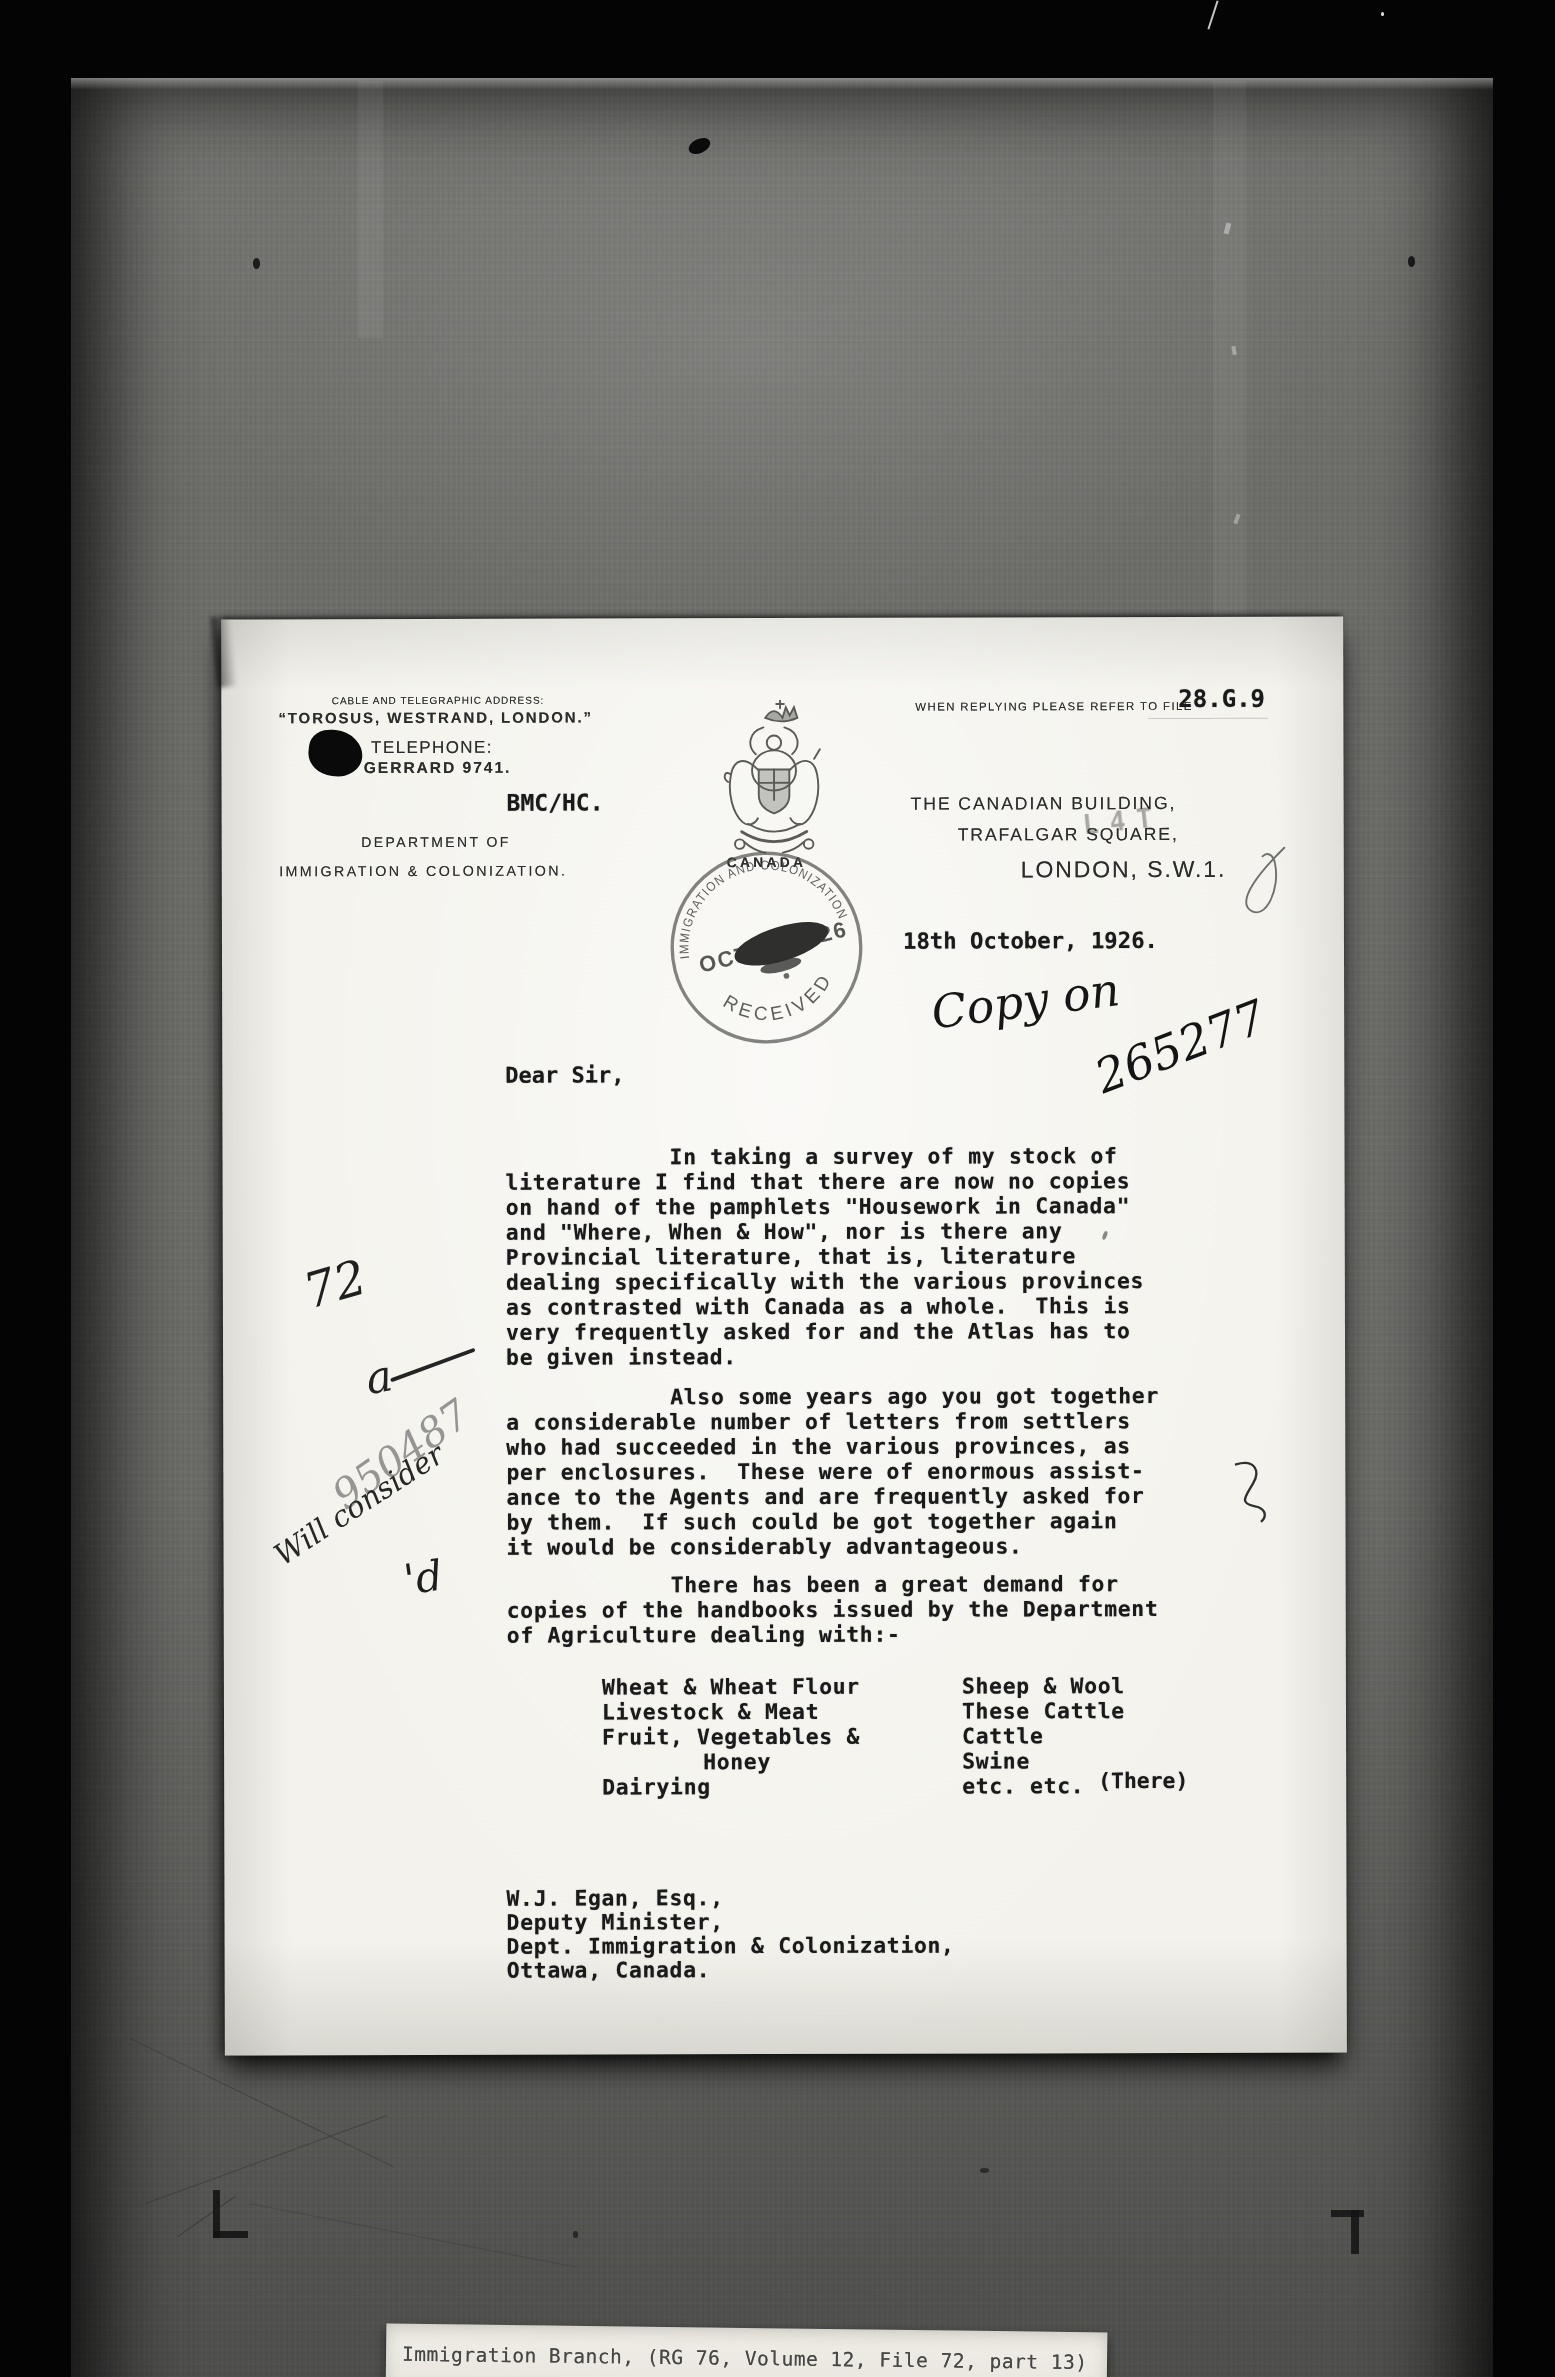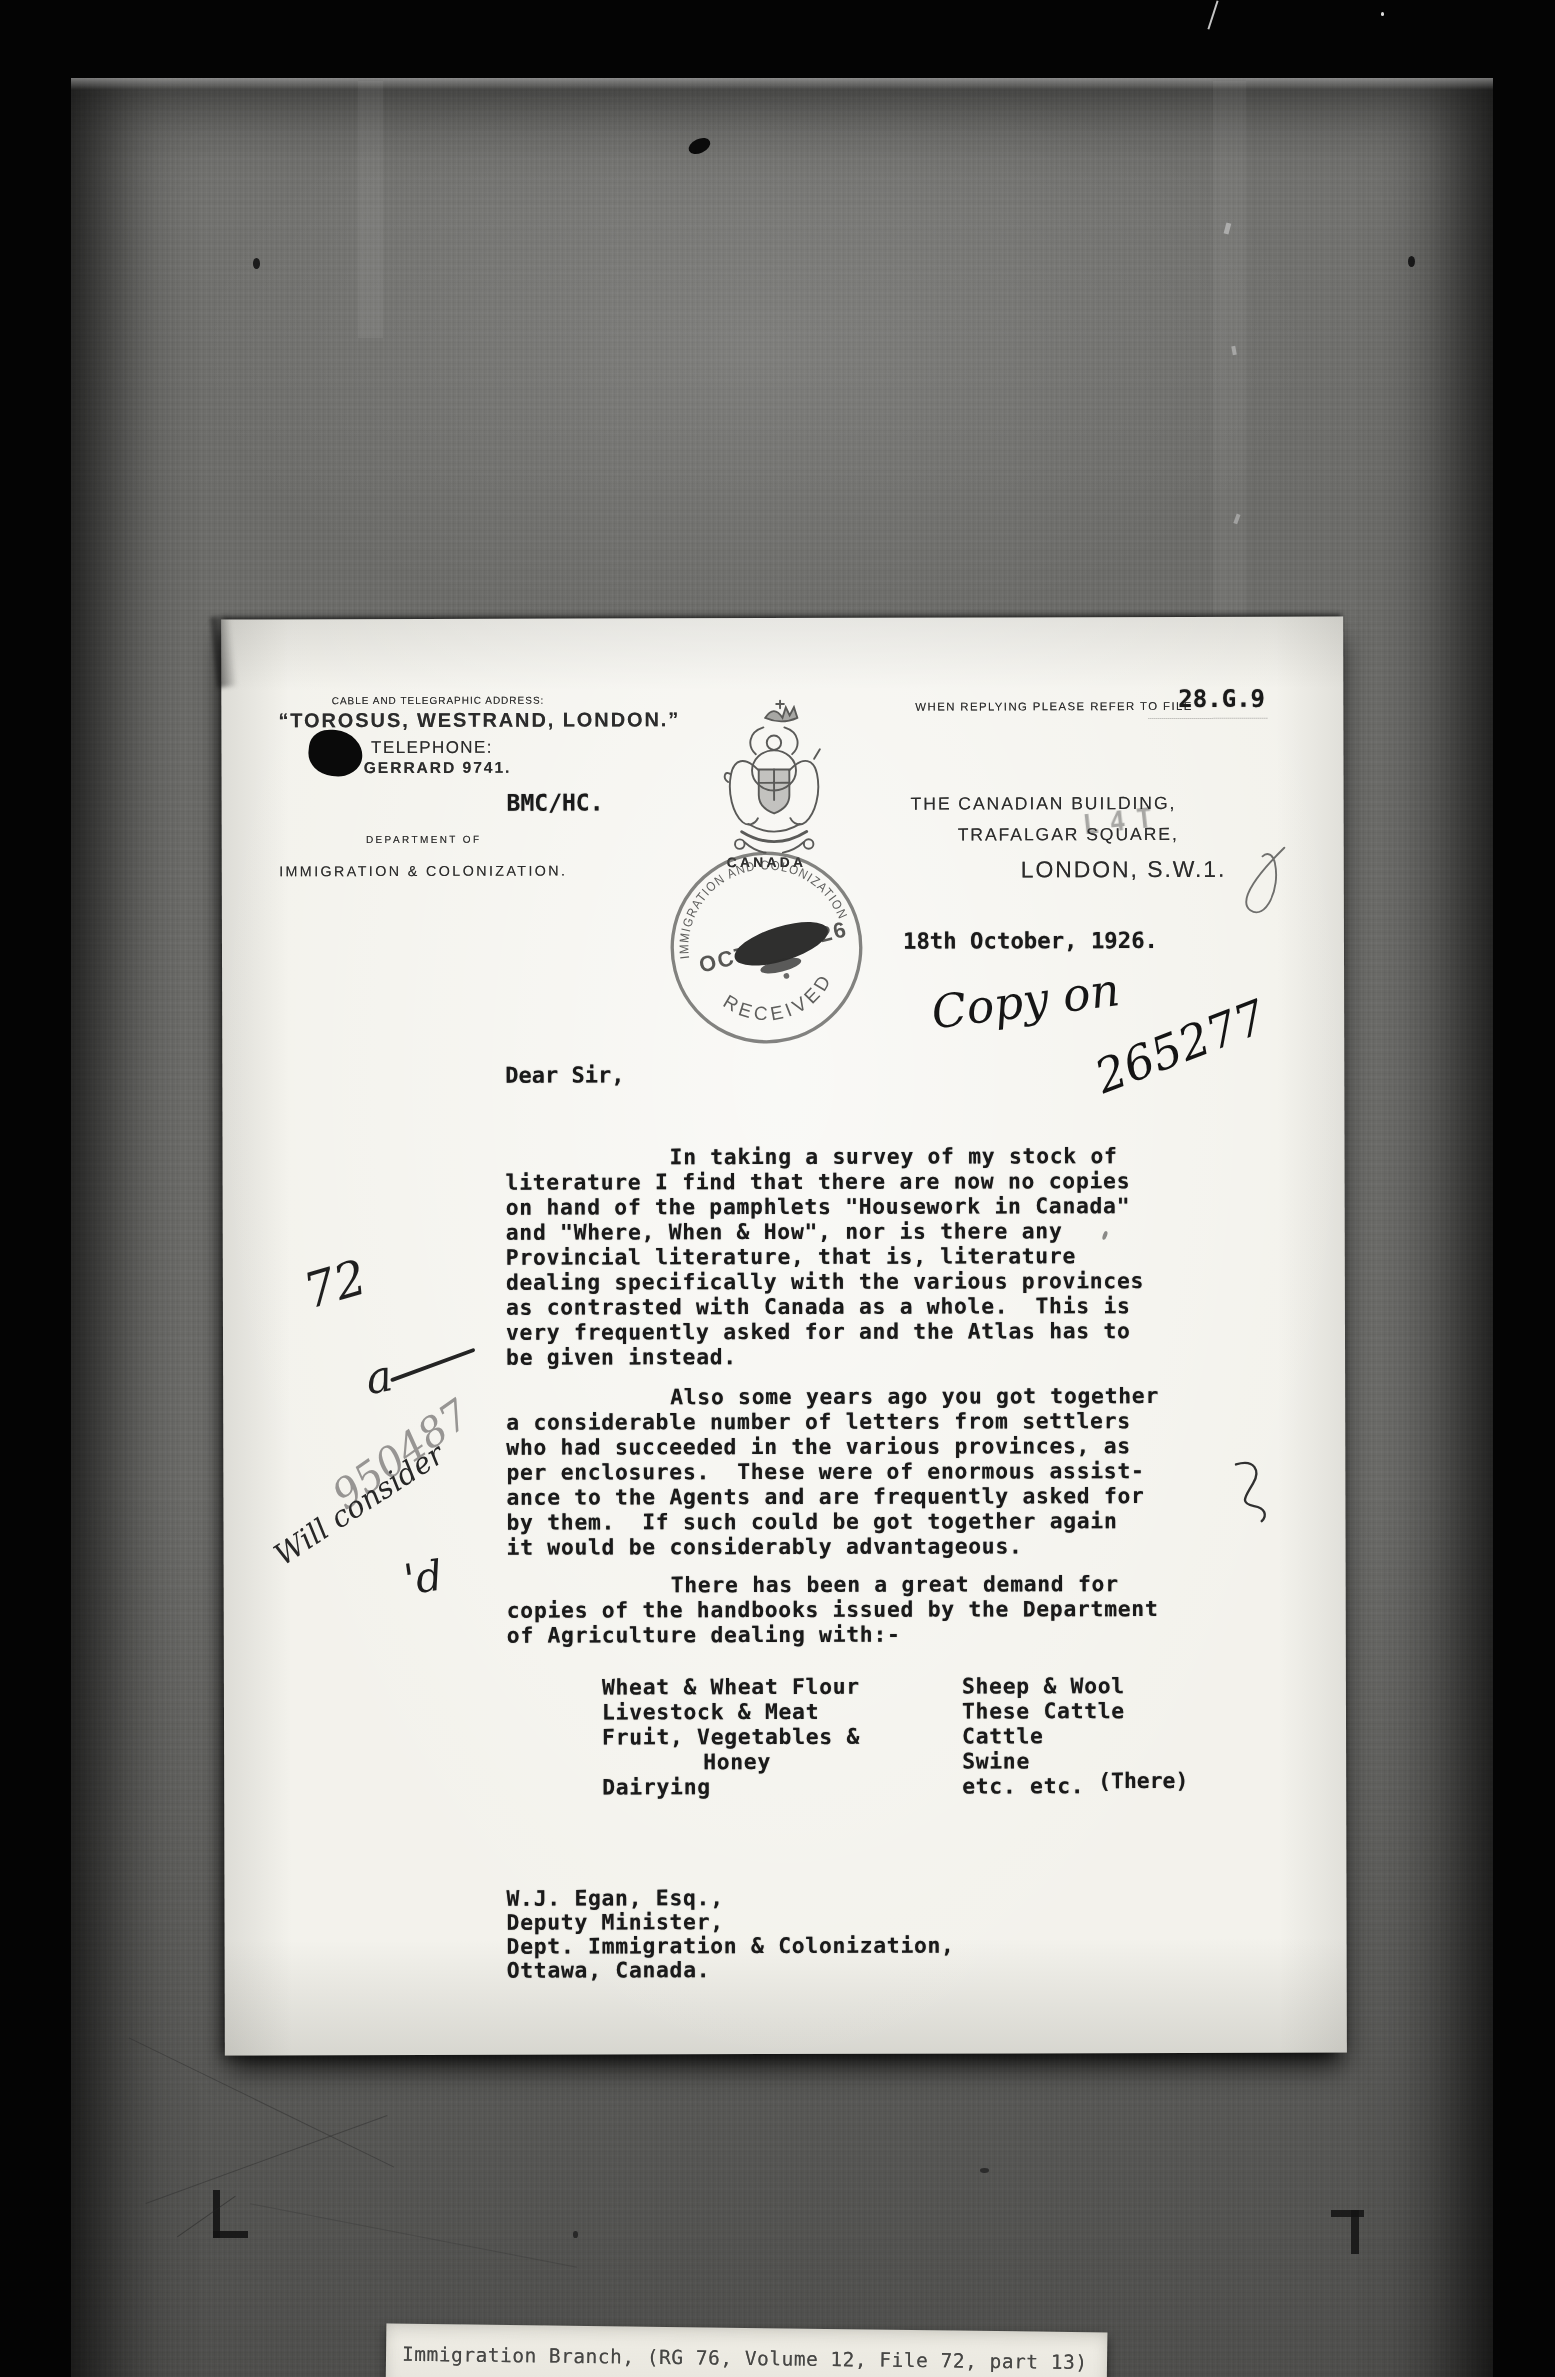--- a/index.html
+++ b/index.html
@@ -37,27 +37,27 @@
       linear-gradient(180deg, rgba(60,60,55,.12), transparent 5%, transparent 92%, rgba(70,70,60,.16));
     box-shadow:0 -3.8px 5.7px -1.9px rgba(8,8,8,.75), 0 16px 28.5px -3.8px rgba(0,0,0,.8),
                -6.7px 6.7px 14.3px -4.8px rgba(0,0,0,.55);}
   .typed{font-family:"DejaVu Sans Mono",monospace;font-weight:bold;color:#1a1a1a;
          text-shadow:0 0 1px rgba(25,25,25,.55);white-space:pre;}
   .print{font-family:"Liberation Sans",sans-serif;color:#2c2c2c;
          text-shadow:0 0 0.5px rgba(50,50,50,.6);white-space:pre;}
   .hand{font-family:"DejaVu Serif",serif;font-style:italic;}
 
   .cable1{left:100px;top:76px;width:223px;text-align:right;font-size:10px;letter-spacing:1px;}
-  .cable2{left:57px;top:90px;width:300px;text-align:center;font-size:20px;font-weight:bold;letter-spacing:1.9px;}
+  .cable2{left:57px;top:90px;width:300px;text-align:center;font-size:15px;font-weight:bold;letter-spacing:1.9px;}
   .blot1{left:87px;top:111px;width:54px;height:46px;background:#0a0a0a;
          border-radius:42% 56% 48% 50%;transform:rotate(6deg);}
   .tel{left:139px;top:119px;width:143px;text-align:center;font-size:17px;letter-spacing:1.4px;}
   .ger{left:133px;top:140px;width:166px;text-align:center;font-size:15.7px;font-weight:bold;letter-spacing:1.9px;}
   .bmc{left:285px;top:171px;font-size:23px;}
-  .dept1{left:107px;top:215px;width:190px;text-align:center;font-size:10px;letter-spacing:2.4px;}
+  .dept1{left:99px;top:215px;width:190px;text-align:right;font-size:14px;letter-spacing:2.4px;}
   .dept2{left:40px;top:244px;width:323px;text-align:center;font-size:14.3px;letter-spacing:2.4px;}
   .file-label{left:662px;top:83px;font-size:11.4px;letter-spacing:1.4px;margin-left:32px;}
   .file-value{left:957px;top:68px;font-size:24px;}
   .file-dots{left:927px;top:101px;width:119px;height:0;border-bottom:1.4px dotted rgba(60,60,60,.45);}
   .bldg1{left:689px;top:176px;font-size:17.6px;letter-spacing:1.9px;}
   .bldg2{left:736px;top:207px;font-size:17.6px;letter-spacing:1.9px;}
   .bldg3{left:799px;top:239px;font-size:23px;letter-spacing:1.9px;}
   .crest{left:498px;top:80px;width:109px;height:162px;}
   .crest-caption{left:505px;top:237px;width:71px;text-align:center;font-size:13.8px;
                  letter-spacing:3.3px;font-weight:bold;}

